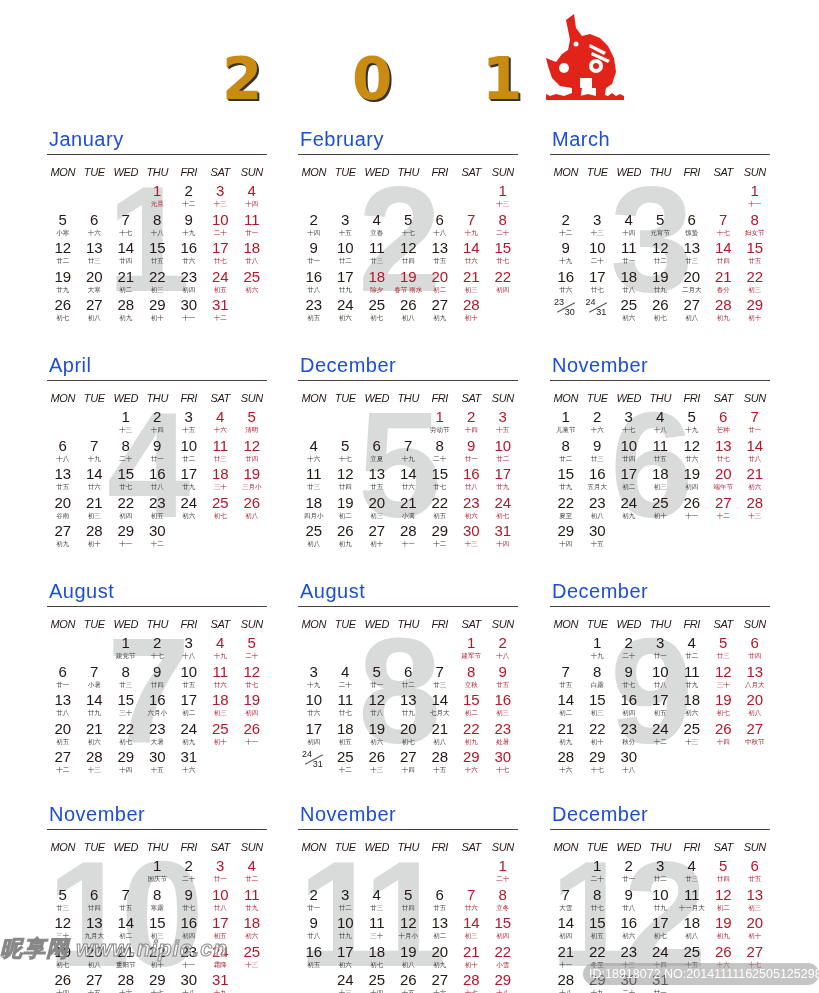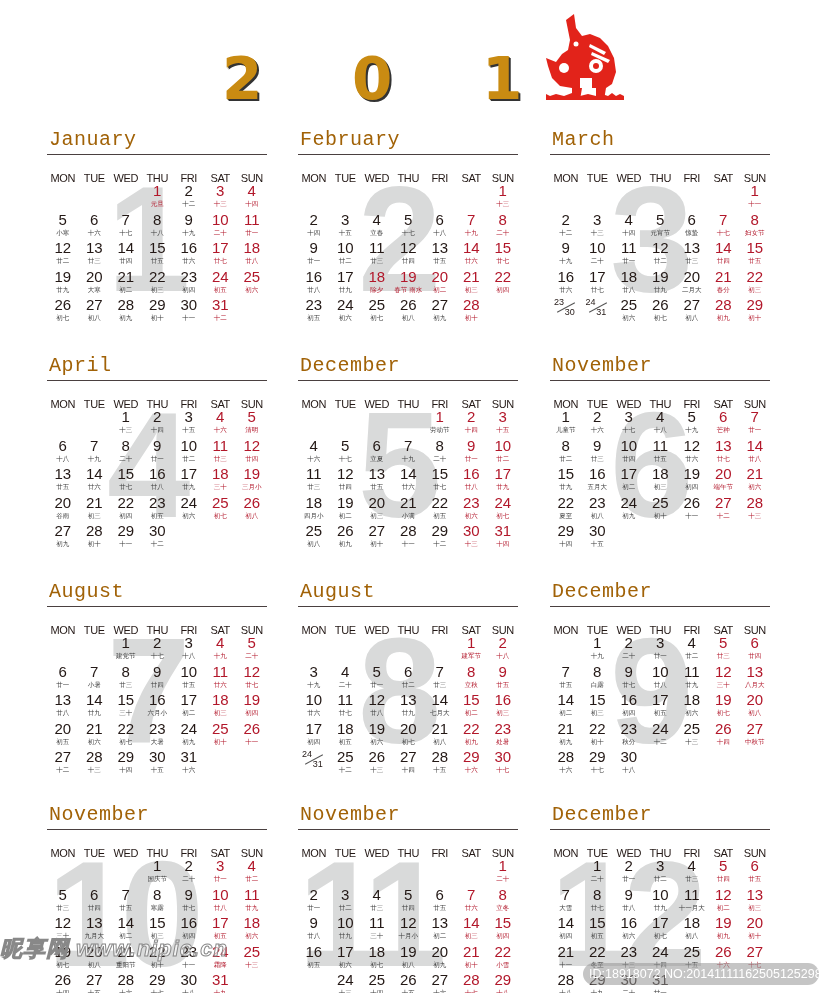--- a/index.html
+++ b/index.html
@@ -11,28 +11,28 @@
   .year-digit {
     font-family: "DejaVu Sans", sans-serif; font-weight: bold; font-size: 58px; line-height: 46px;
     color: #c98b12; transform: scaleX(2.2) scaleY(0.72); transform-origin: left top;
     text-shadow: 2px 2px 0 #333, 1px 1px 0 #7a5a10;
     letter-spacing: 0;
   }
   .yd-wrap { width: 90px; height: 46px; position: relative; }
   .papercut { position: absolute; left: 546px; top: 14px; width: 78px; height: 88px; }
 
   .month { position: absolute; width: 222px; height: 215px; }
-  .month-name { position: absolute; left: 2px; top: 4px; font-size: 20px; letter-spacing: 0.5px; color: #a16207; font-family: Liberation Mono, monospace; }
+  .month-name { position: absolute; left: 2px; top: 4px; font-size: 20px; letter-spacing: 0.5px; color: #1d4ed8; }
   .month-rule { position: absolute; left: 0; top: 30px; width: 220px; height: 1px; background: #4a4040; }
   .big-num {
     position: absolute; left: 60px; top: 40px; font-family: "Liberation Sans", sans-serif; font-weight: bold;
     font-size: 150px; line-height: 150px; color: #d9dada; z-index: 0; letter-spacing: -8px;
   }
   .big-num.two { left: 0px; font-size: 150px; letter-spacing: -10px; }
-  .weekdays { position: absolute; left: 0; top: 48px; width: 222px; display: grid; grid-template-columns: repeat(7, 31.5px); z-index: 1; }
+  .weekdays { position: absolute; left: 0; top: 42px; width: 222px; display: grid; grid-template-columns: repeat(7, 31.5px); z-index: 1; font-style: italic; }
   .weekdays span { font-size: 11px; text-align: center; color: #231815; letter-spacing: -0.4px; }
   .days { position: absolute; left: 0; top: 59px; width: 222px; display: grid; grid-template-columns: repeat(7, 31.5px); grid-auto-rows: 28.5px; z-index: 1; }
   .day { text-align: center; position: relative; }
   .day .num { display: block; font-size: 15px; line-height: 16px; color: #231815; }
   .day .lunar { display: block; font-size: 6.5px; line-height: 9px; color: #3a3a3a; white-space: nowrap; }
   .day.red .num, .day.red .lunar { color: #b2172a; }
   .day.rednum .num { color: #b2172a; }
   .day.split .num { font-size: 9px; line-height: 10px; }
   .day.split .slash { position: absolute; left: 6px; top: 10px; width: 20px; height: 1px; background: #555; transform: rotate(-28deg); }
   .day.split .num2 { display: block; font-size: 9px; line-height: 10px; margin-left: 8px; color: #231815; }

